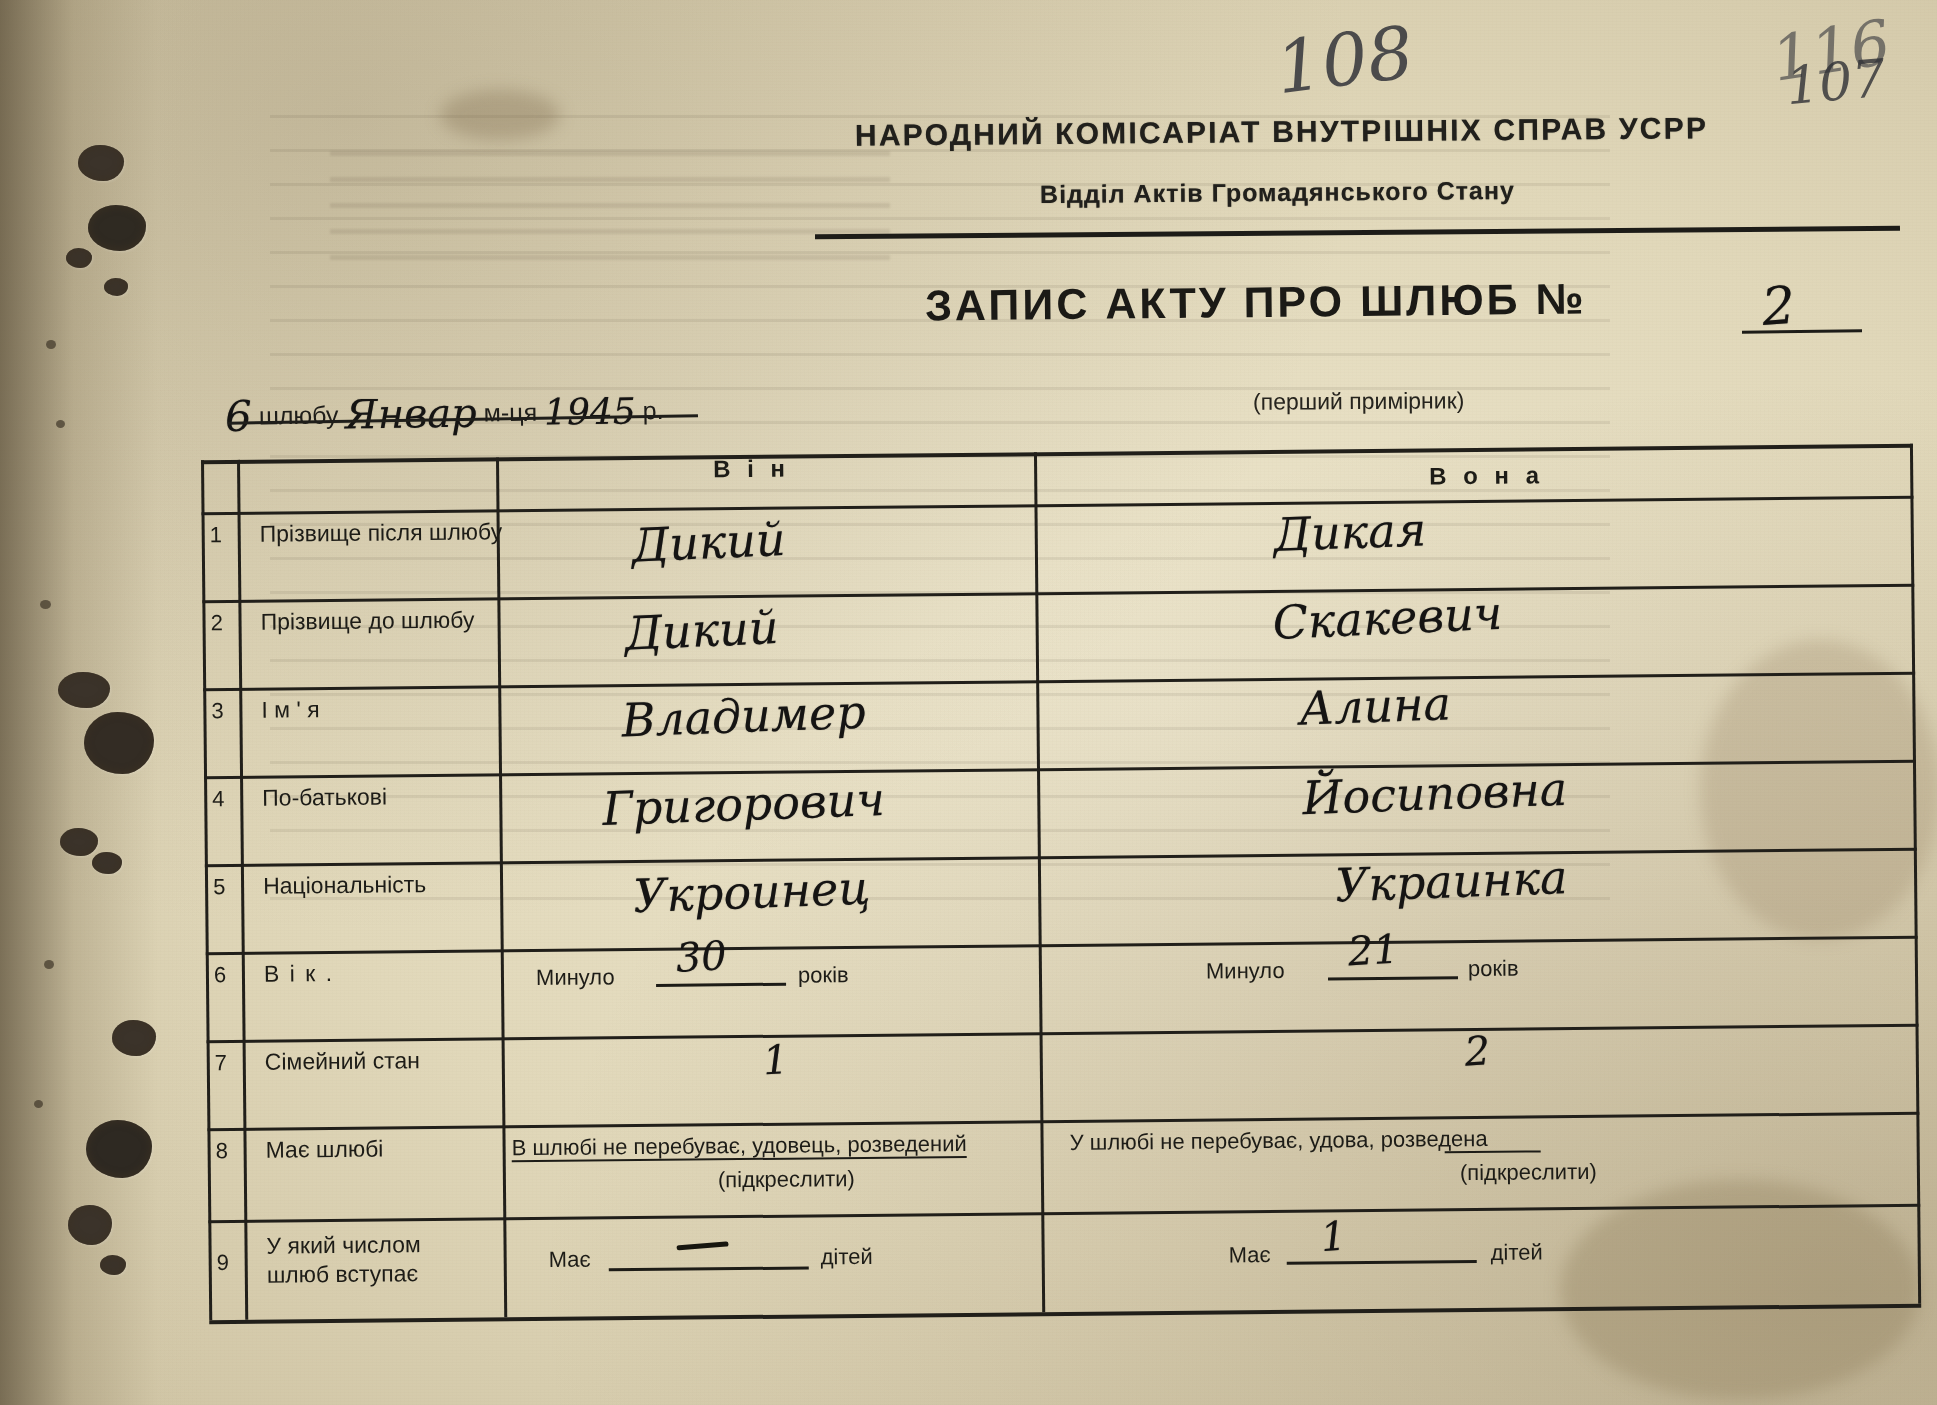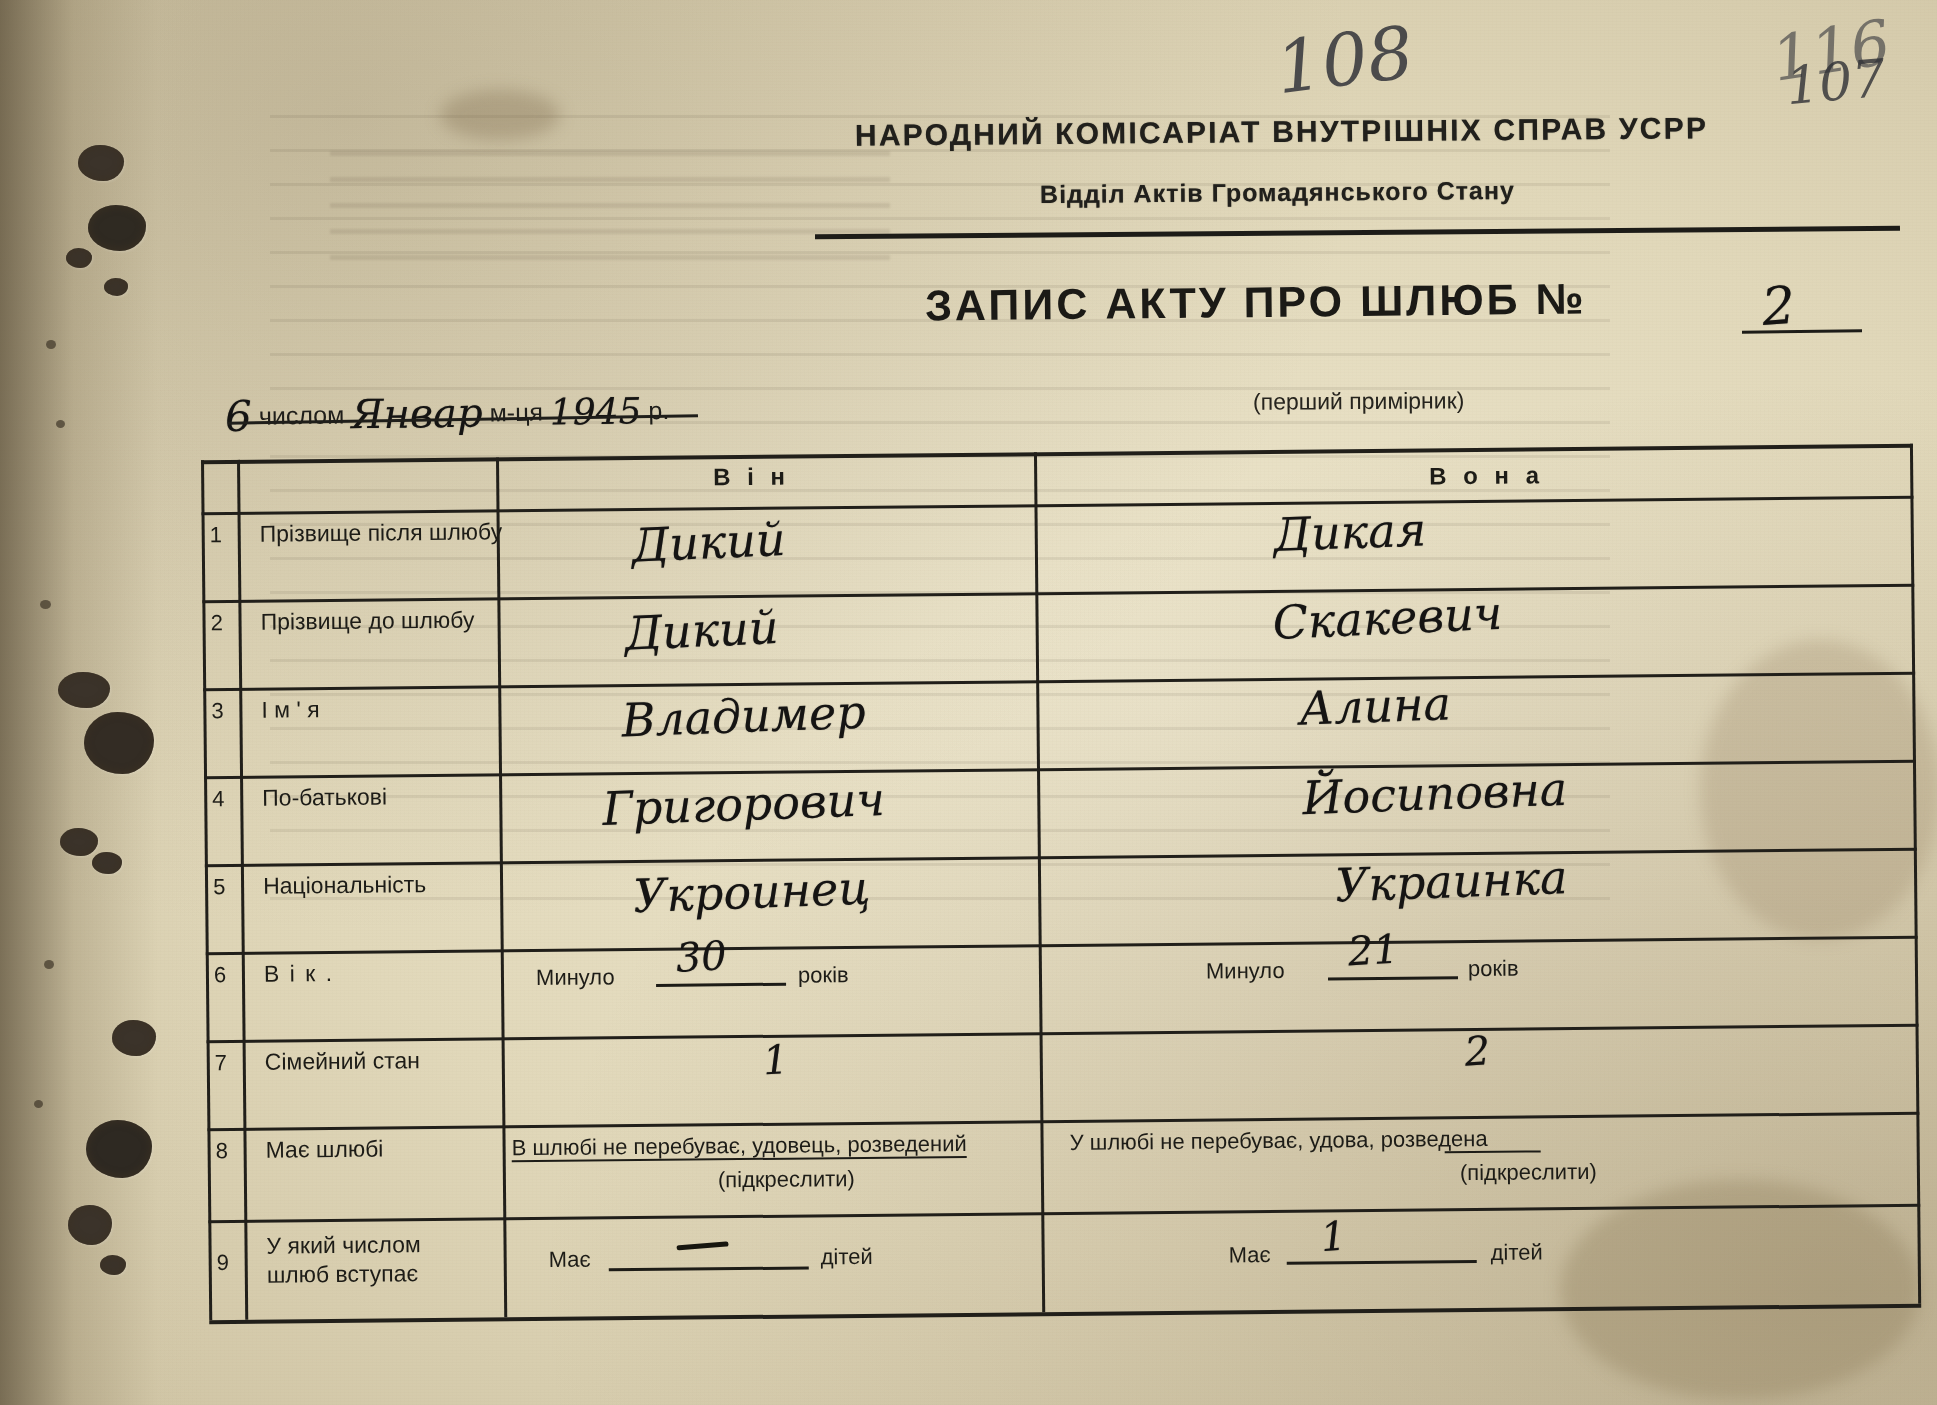--- a/index.html
+++ b/index.html
@@ -267,21 +267,21 @@
   <div id="hdr-rule"></div>
 
   <div id="title">ЗАПИС АКТУ ПРО ШЛЮБ №</div>
   <div class="hand big" style="left:1762px; top:276px; font-size:52px; transform:rotate(-4deg);">2</div>
   <div id="title-no-line"></div>
 
   <div id="copy-note">(перший примірник)</div>
 
   <div id="date-line">
     <span class="hand" style="position:relative; font-size:42px; top:6px;">6</span>
-    <span>числом</span>
+    <span>шлюбу</span>
     <span class="hand" style="position:relative; font-size:40px; top:5px;">Январ</span>
     <span>м-ця</span>
     <span class="hand" style="position:relative; font-size:36px; top:4px;">1945</span>
     <span>р.</span>
   </div>
   <div style="position:absolute; left:228px; top:418px; width:470px; height:3px; background:#1f1e1a; transform:rotate(-0.9deg);"></div>
 
   <div id="table">
 
     <div class="hline thick" style="top:0px;   width:1712px;"></div>
@@ -295,21 +295,21 @@
     <div class="hline" style="top:668px; width:1712px;"></div>
     <div class="hline" style="top:760px; width:1712px;"></div>
     <div class="hline thick" style="top:860px; width:1712px;"></div>
 
     <div class="vline" style="left:0px;   height:860px;"></div>
     <div class="vline" style="left:36px; height:860px;"></div>
     <div class="vline" style="left:295px; height:860px;"></div>
     <div class="vline" style="left:833px; height:860px;"></div>
     <div class="vline" style="left:1709px; height:860px;"></div>
 
-    <div class="colhdr" style="left:512px; top:8px;">В і н</div>
+    <div class="colhdr" style="left:512px; top:0;">В і н</div>
     <div class="colhdr" style="left:1228px; top:14px;">В о н а</div>
 
     <div class="rownum" style="left:8px; top:62px;">1</div>
     <div class="rownum" style="left:8px; top:150px;">2</div>
     <div class="rownum" style="left:8px; top:238px;">3</div>
     <div class="rownum" style="left:8px; top:326px;">4</div>
     <div class="rownum" style="left:8px; top:414px;">5</div>
     <div class="rownum" style="left:8px; top:502px;">6</div>
     <div class="rownum" style="left:8px; top:590px;">7</div>
     <div class="rownum" style="left:8px; top:678px;">8</div>

